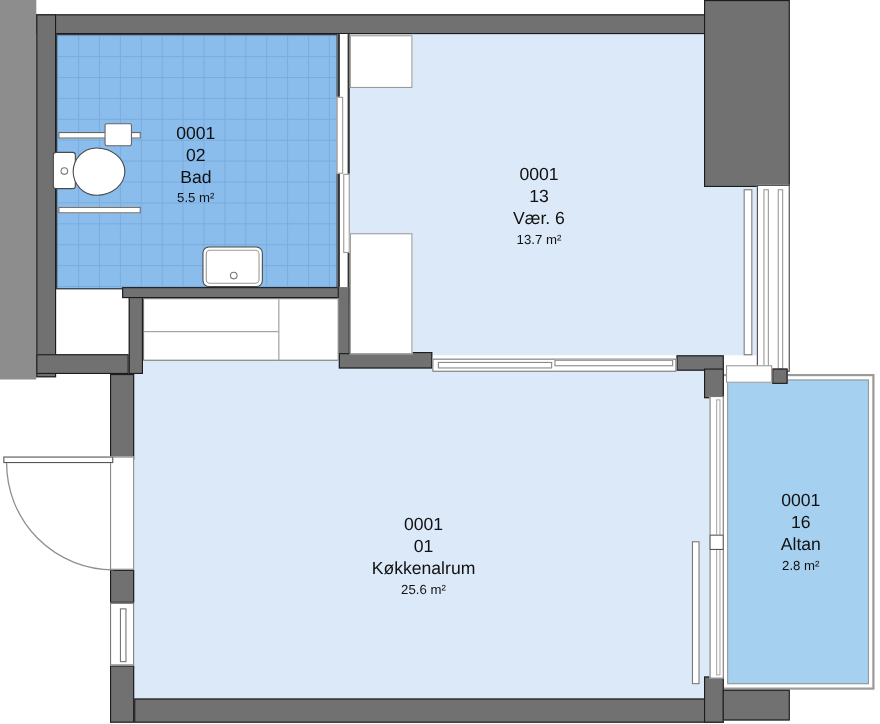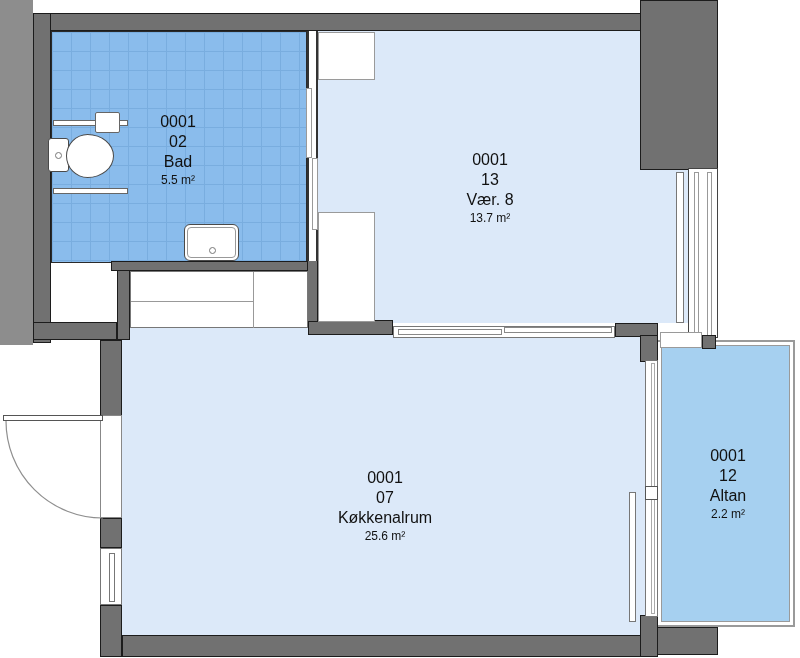--- a/index.html
+++ b/index.html
@@ -126,31 +126,31 @@
   <div class="abs room-label" style="left:108px;top:112px;width:140px;">
     <div>0001</div>
     <div>02</div>
     <div>Bad</div>
     <div class="area">5.5 m²</div>
   </div>
 
   <div class="abs room-label" style="left:420px;top:150px;width:140px;">
     <div>0001</div>
     <div>13</div>
-    <div>Vær. 8</div>
+    <div>Vær. 6</div>
     <div class="area">13.7 m²</div>
   </div>
 
   <div class="abs room-label" style="left:305px;top:468px;width:160px;">
     <div>0001</div>
-    <div>07</div>
+    <div>01</div>
     <div>Køkkenalrum</div>
     <div class="area">25.6 m²</div>
   </div>
 
   <div class="abs room-label" style="left:668px;top:446px;width:120px;">
     <div>0001</div>
-    <div>12</div>
+    <div>16</div>
     <div>Altan</div>
-    <div class="area">2.2 m²</div>
+    <div class="area">2.8 m²</div>
   </div>
 
 </div>
 
 </body></html>

